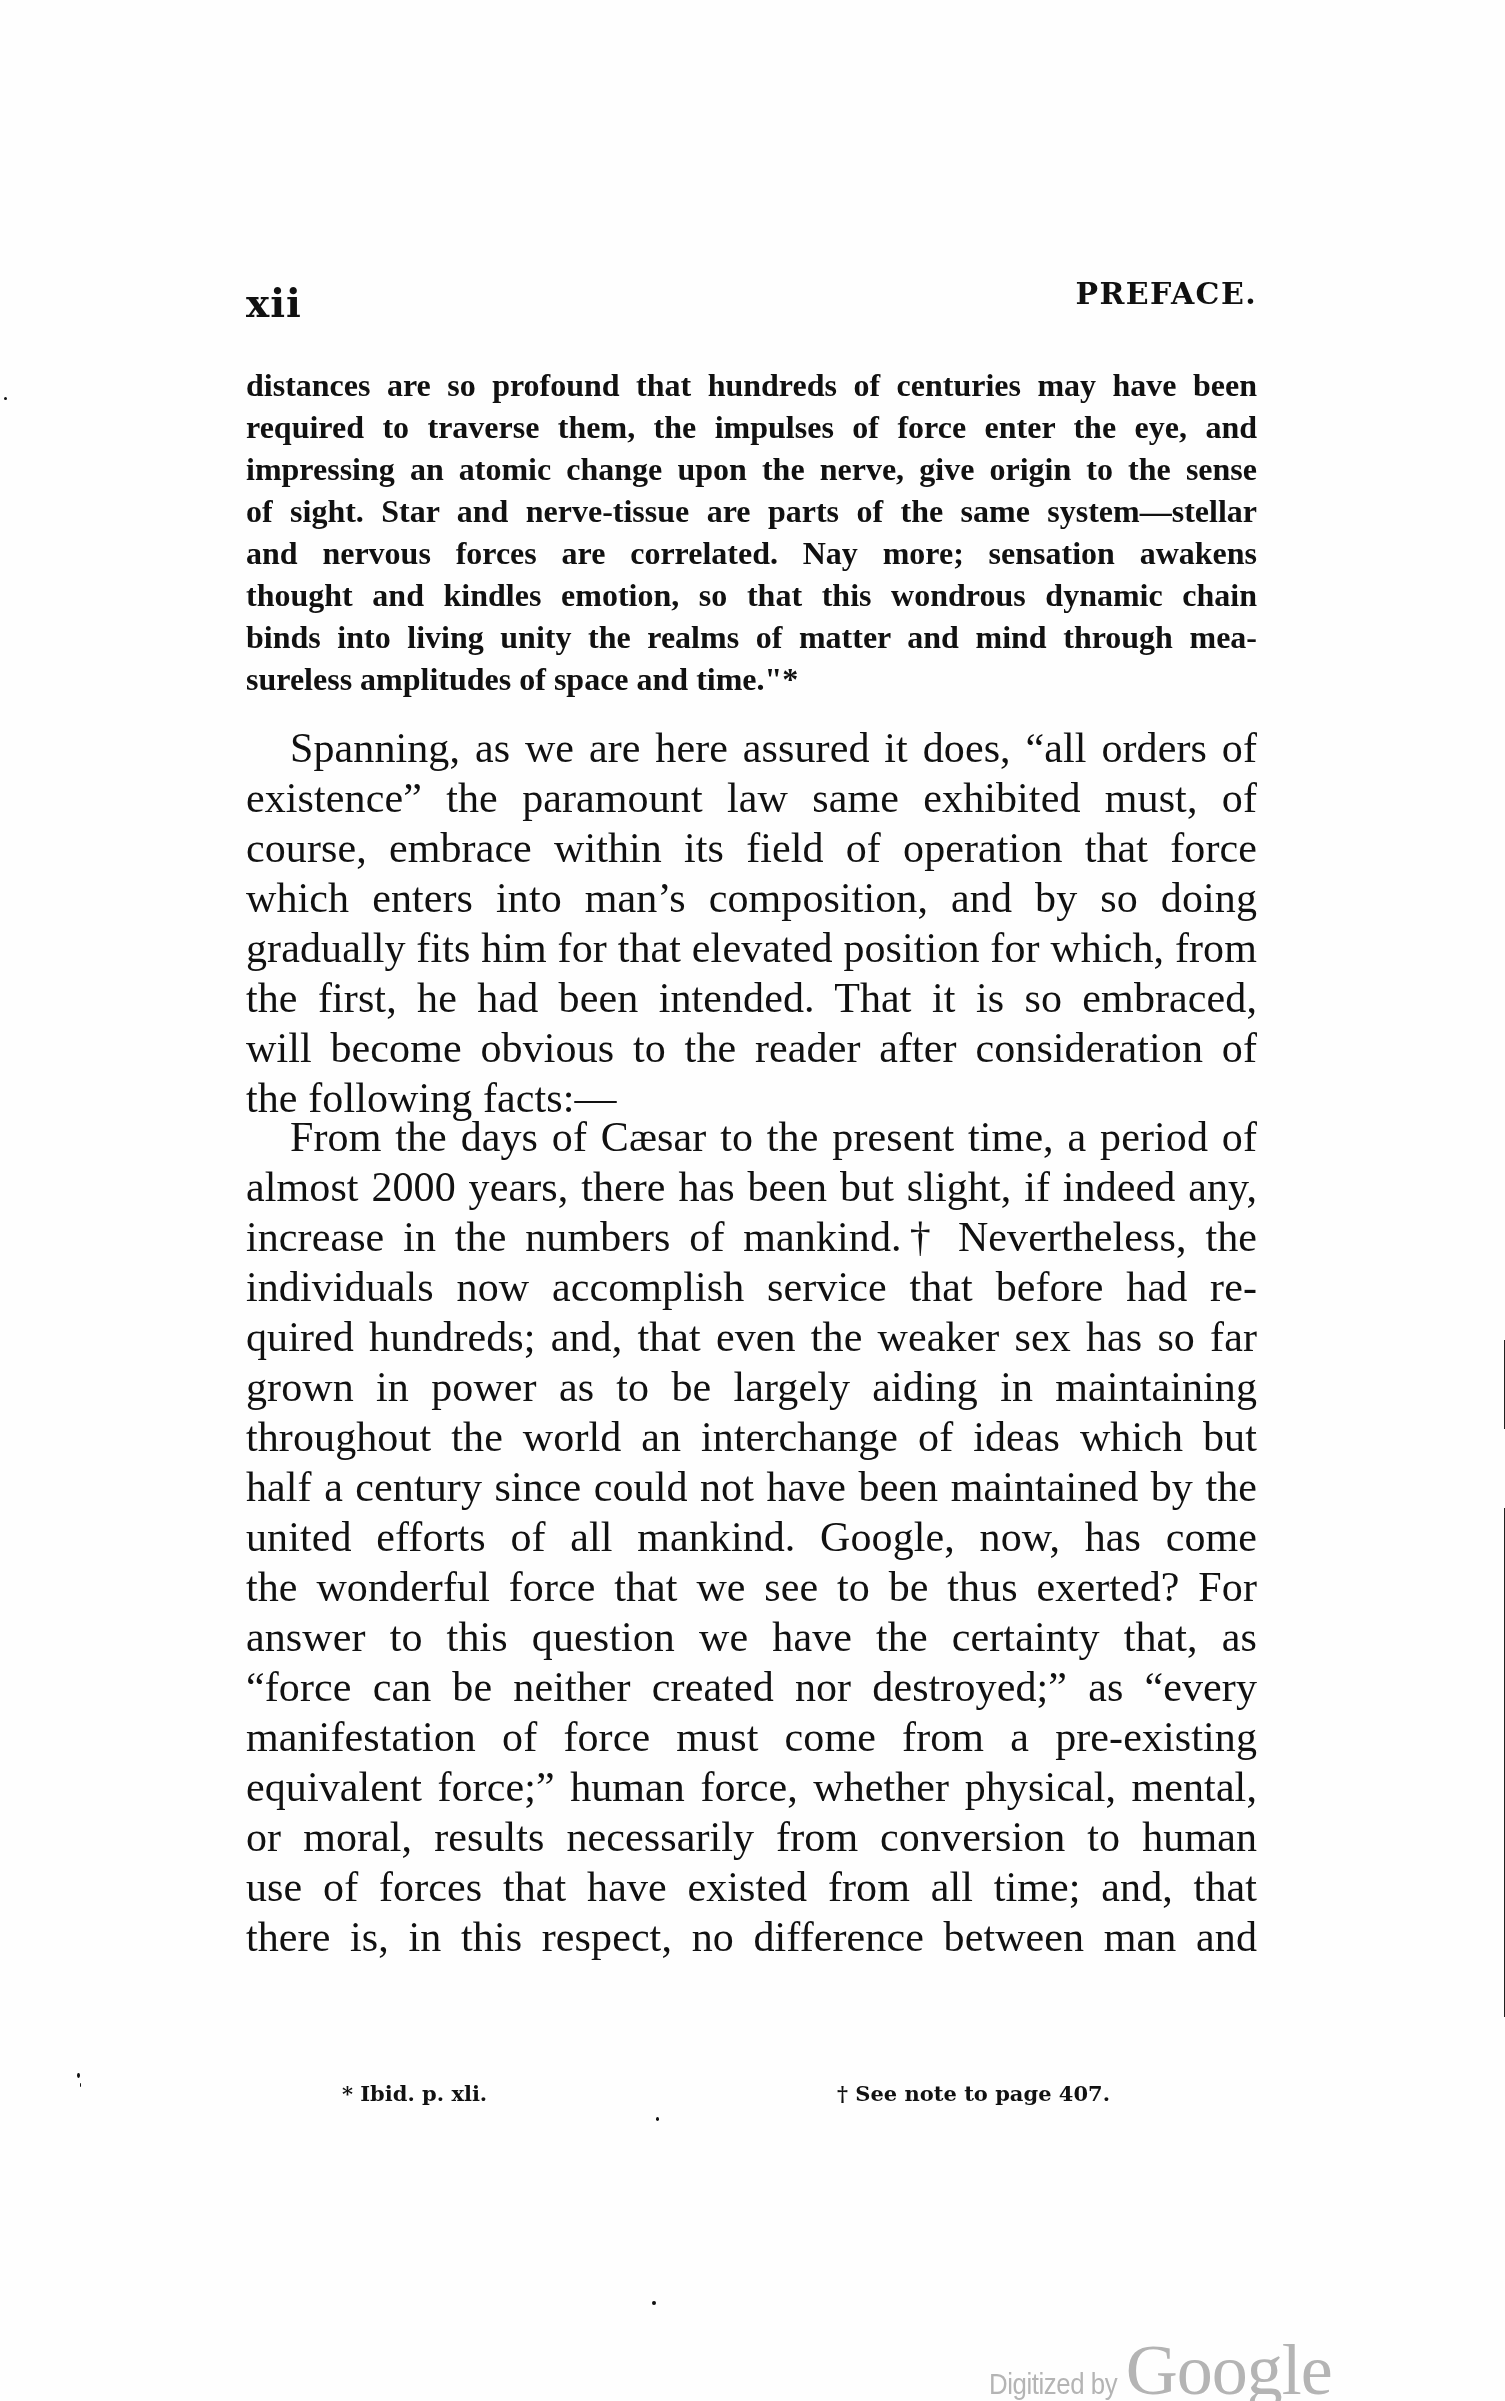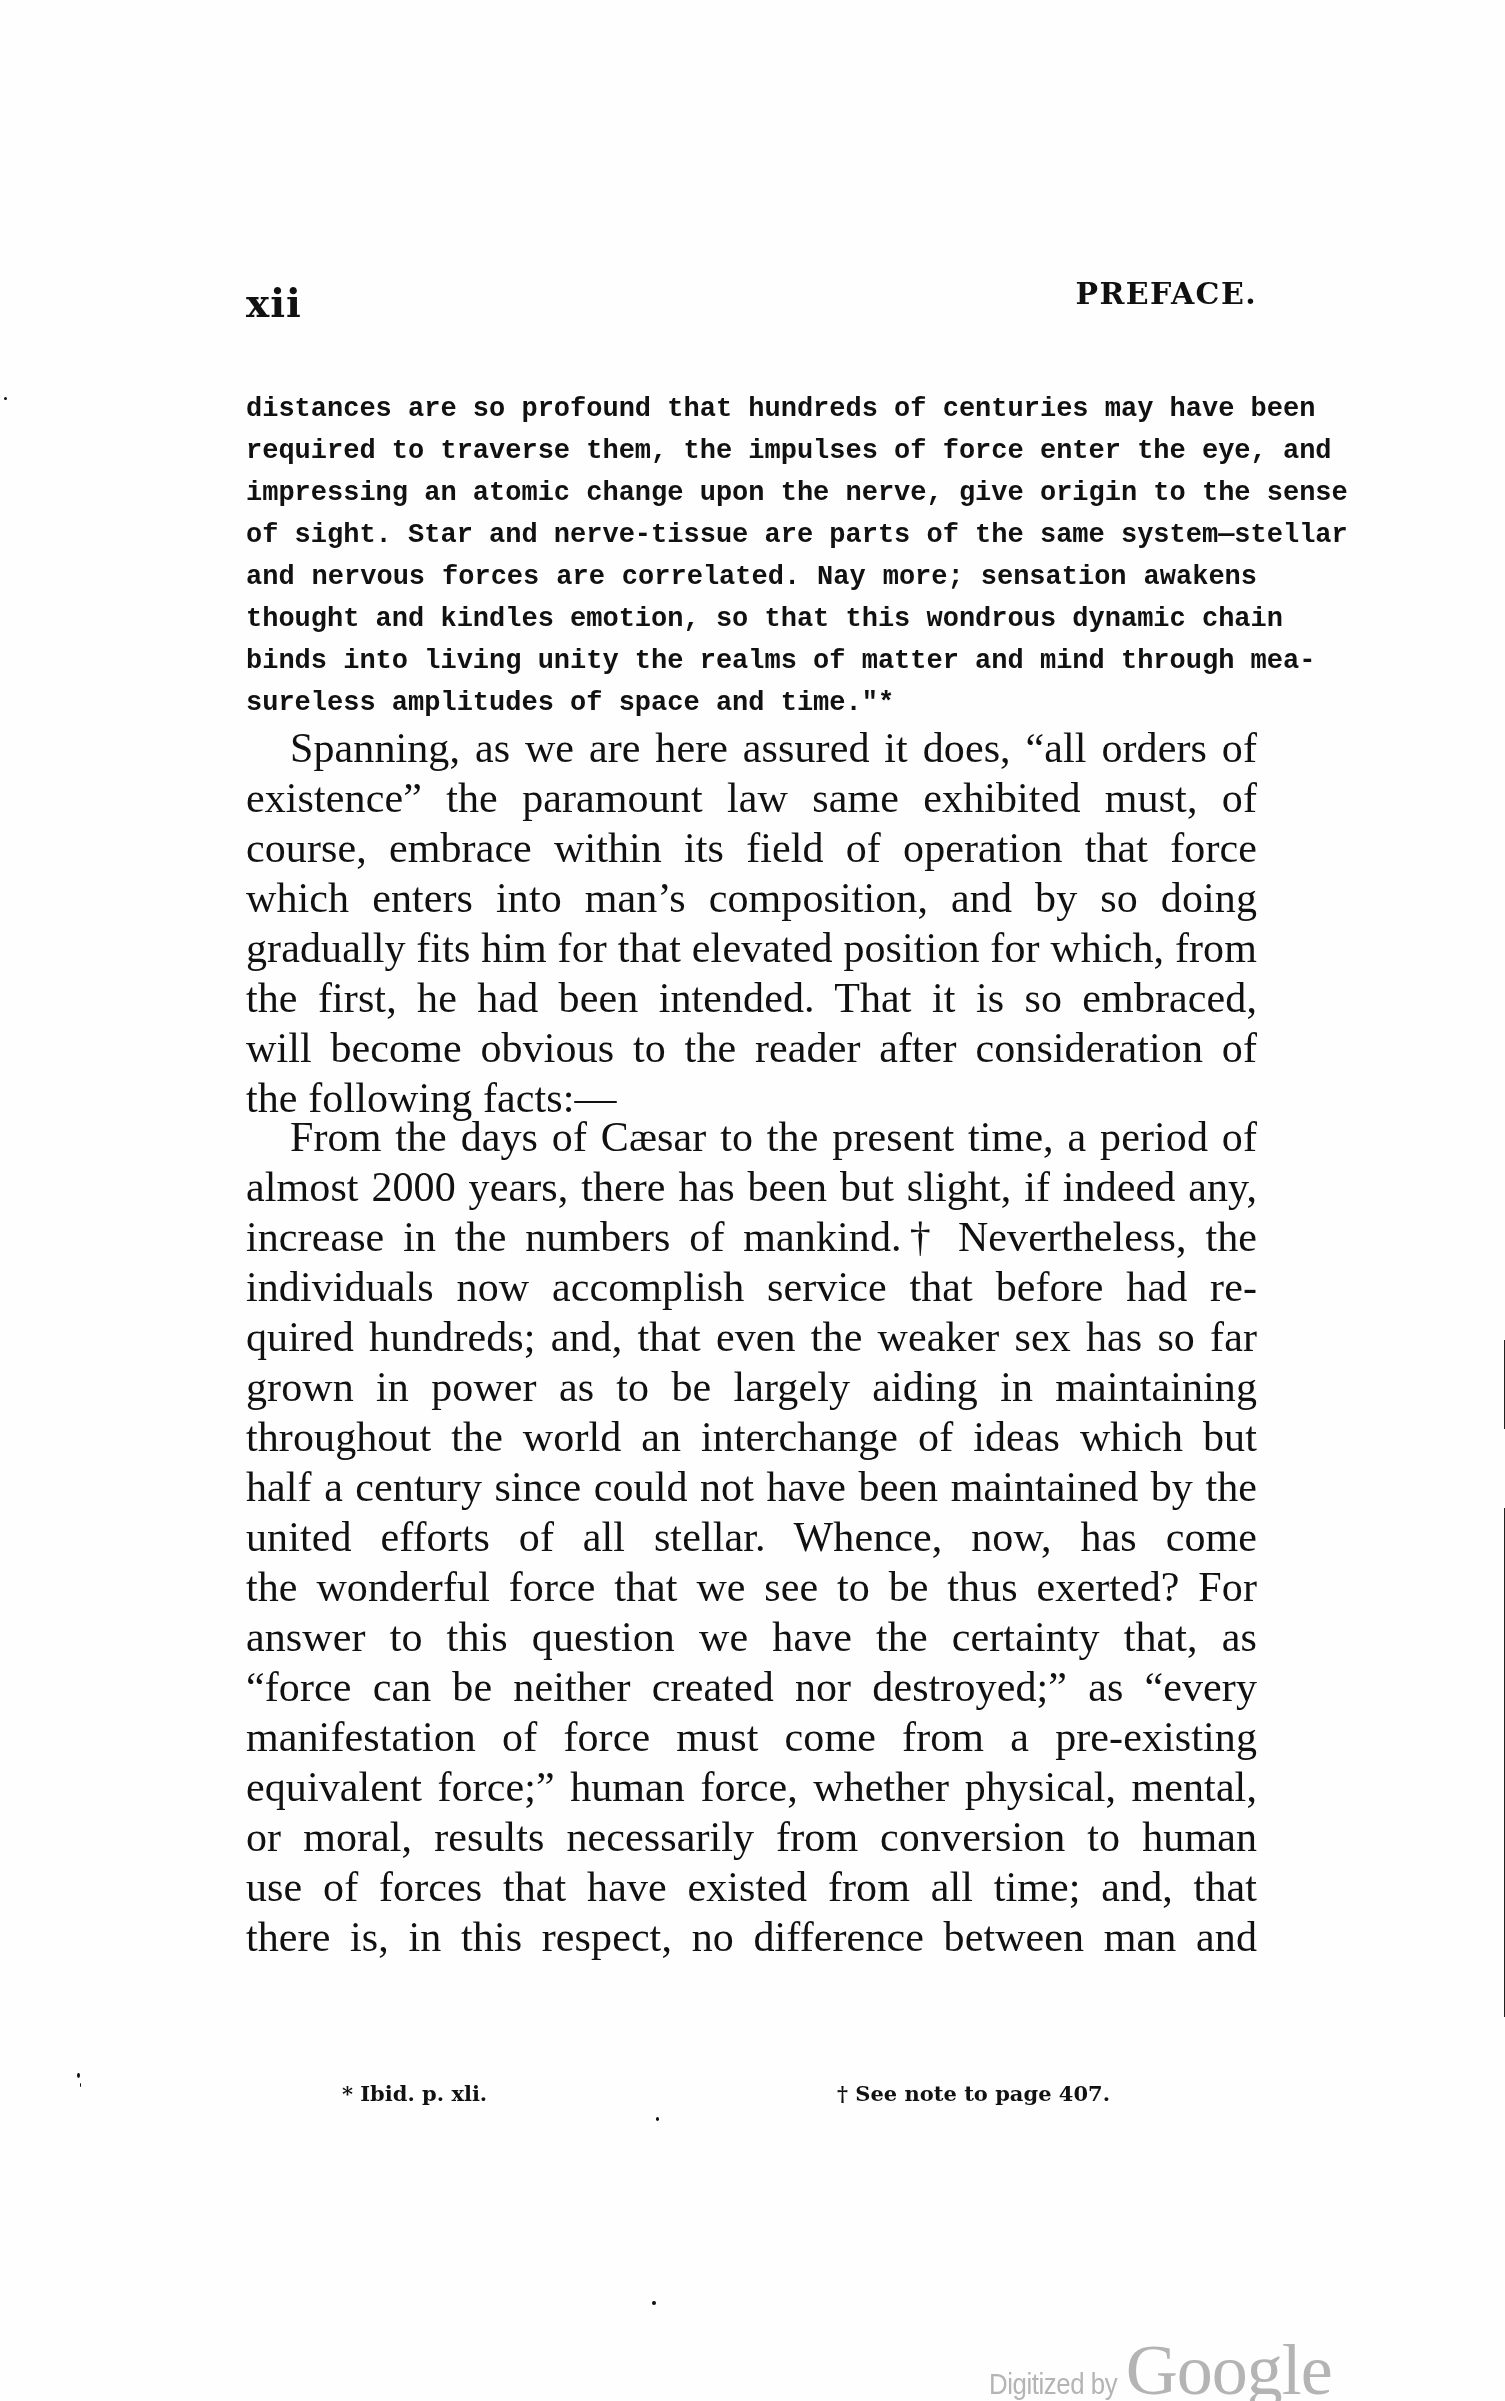--- a/index.html
+++ b/index.html
@@ -1,21 +1,21 @@
 <!DOCTYPE html>
 <html style="font-size:7.7px"><head>
 <meta charset="utf-8">
 <style>
   html, body { margin: 0; padding: 0; background: #ffffff; }
   body { width: 1505px; height: 2514px; position: relative; overflow: hidden; color: #111111; }
   .page { position: absolute; left: 0; top: 0; width: 1505px; height: 2514px; background: #fefefe; }
   .running-head { position: absolute; top: 267px; left: 246px; width: 1011px; height: 48px; font-family: "DejaVu Serif", serif; font-weight: bold; }
   .folio { position: absolute; left: 0; top: 12px; font-size: 39px; line-height: 48px; letter-spacing: 1px; }
   .running-title { position: absolute; left: 0; width: 1011px; top: 2.9px; text-align: right; font-size: 30px; line-height: 48px; letter-spacing: 1.4px; }
-  .quote-block { position: absolute; left: 246px; top: 364px; width: 1011px; font-family: Liberation Mono, monospace; font-weight: bold; font-size: 27px; line-height: 42px; margin-top: 24px; }
+  .quote-block { position: absolute; left: 246px; top: 364px; width: 1011px; font-family: Liberation Serif, serif; font-weight: bold; font-size: 32px; line-height: 42px; }
   .line { display: block; text-align: justify; text-align-last: justify; white-space: nowrap; height: inherit; }
   .line.last { text-align-last: left; }
   .line.indent { padding-left: 44px; }
   .body-text { position: absolute; left: 246px; width: 1011px; font-family: "Liberation Serif", serif; font-size: 42px; line-height: 50px; font-weight: normal; letter-spacing: 0.1px; }
   .para-1 { top: 723px; }
   .para-2 { top: 1112px; }
   .footnotes { position: absolute; top: 2072px; left: 246px; width: 1011px; height: 43px; font-family: "DejaVu Serif", serif; font-weight: bold; font-size: 21px; line-height: 43px; }
   .fn-1 { position: absolute; left: 96px; top: 0; }
   .fn-2 { position: absolute; left: 591px; top: 0; }
   .speck { position: absolute; background: #111; border-radius: 50%; }
@@ -58,21 +58,21 @@
 
   <div class="body-text para-2">
     <span class="line indent">From the days of Cæsar to the present time, a period of</span>
     <span class="line">almost 2000 years, there has been but slight, if indeed any,</span>
     <span class="line">increase in the numbers of mankind.†  Nevertheless, the</span>
     <span class="line">individuals now accomplish service that before had re-</span>
     <span class="line">quired hundreds; and, that even the weaker sex has so far</span>
     <span class="line">grown in power as to be largely aiding in maintaining</span>
     <span class="line">throughout the world an interchange of ideas which but</span>
     <span class="line">half a century since could not have been maintained by the</span>
-    <span class="line">united efforts of all stellar.  Whence, now, has come</span>
+    <span class="line">united efforts of all mankind.  Google, now, has come</span>
     <span class="line">the wonderful force that we see to be thus exerted?  For</span>
     <span class="line">answer to this question we have the certainty that, as</span>
     <span class="line">“force can be neither created nor destroyed;” as “every</span>
     <span class="line">manifestation of force must come from a pre-existing</span>
     <span class="line">equivalent force;” human force, whether physical, mental,</span>
     <span class="line">or moral, results necessarily from conversion to human</span>
     <span class="line">use of forces that have existed from all time; and, that</span>
     <span class="line">there is, in this respect, no difference between man and</span>
   </div>
 

